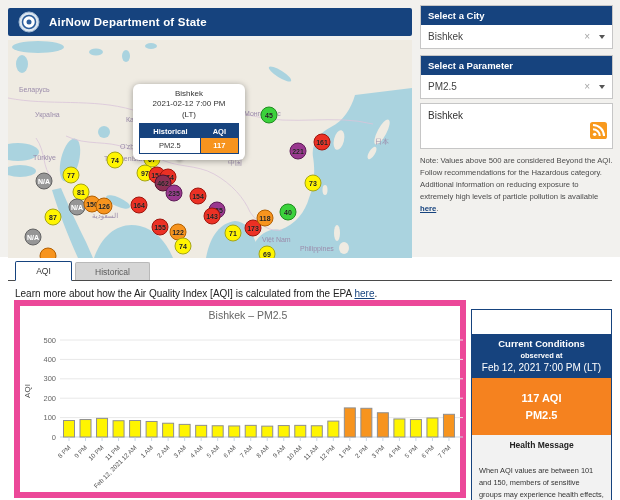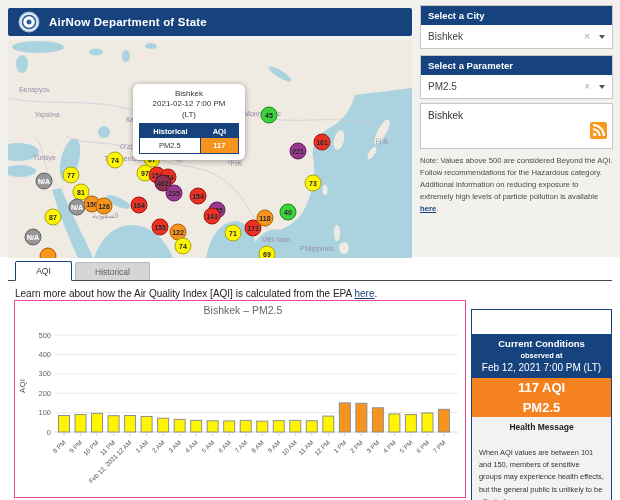--- a/index.html
+++ b/index.html
@@ -74,30 +74,30 @@
     border-radius:2px 2px 0 0;box-sizing:border-box;cursor:pointer;
   }
   .tab.t0{width:57px;}
   .tab.t1{width:95px;}
   .tab.t2{width:75px;}
   .tab.active{background:#fff;border:1px solid #16437e;border-bottom:1px solid #fff;height:20px;margin-bottom:-1px;color:#333;}
   .learn{position:absolute;left:15px;top:288px;font-size:10px;color:#222;}
   .learn a{color:#16437e;text-decoration:underline;cursor:pointer;}
 
   
-  .chart-panel{position:absolute;left:14px;top:300px;width:452px;height:198px;background:#fff;border:1px solid #ec4899;box-sizing:border-box;}
+  .chart-panel{position:absolute;left:14px;top:300px;width:452px;height:198px;background:#fff;border:6px solid #ec4899;box-sizing:border-box;}
   svg text{font-family:"Liberation Sans",sans-serif;}
 
   
   .cc{position:absolute;left:471px;top:309px;width:141px;border:1px solid #16437e;background:#fff;box-sizing:border-box;}
   .cc-head{background:#16437e;color:#fff;text-align:center;padding:4px 2px 5px;margin-top:24px;}
   .cc-title{font-size:9.5px;font-weight:bold;}
   .cc-obs{font-size:7.5px;font-weight:bold;margin-top:2px;}
   .cc-date{font-size:10px;font-weight:normal;margin-top:2px;}
-  .cc-aqi{background:#f5821f;color:#fff;text-align:center;font-weight:bold;font-size:13px;line-height:1.5;padding:0 3px;}
+  .cc-aqi{background:#f5821f;color:#fff;text-align:center;font-weight:bold;font-size:11px;line-height:1.5;padding:12px 3px;}
   .cc-health{background:#f2f2f2;padding:5px 7px 7px;}
   .cc-health-title{font-size:8.5px;font-weight:bold;color:#222;text-align:center;margin-bottom:15px;}
   .cc-health-text{font-size:7.4px;color:#333;line-height:1.65;}
 </style>
 </head>
 <body>
 
 <div class="lower-bg"></div>
 
 <div class="app-header">

